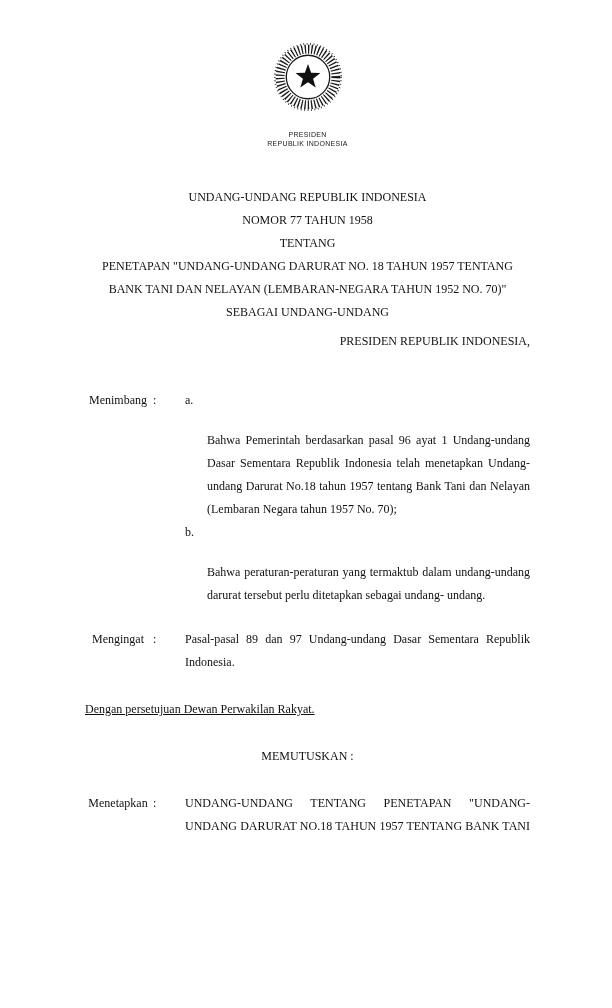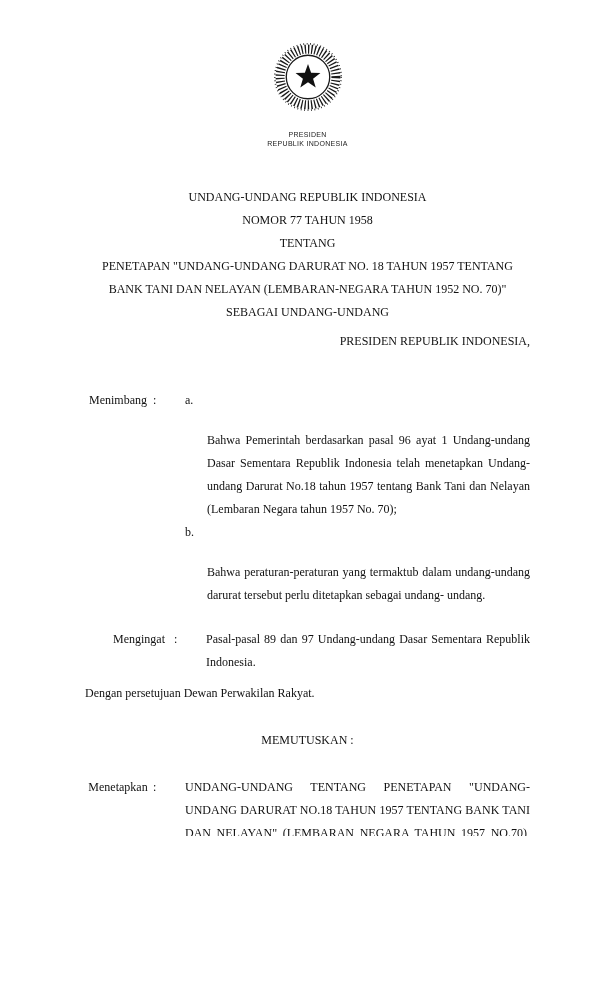--- a/index.html
+++ b/index.html
@@ -52,33 +52,34 @@
   .clause {
     display: grid;
     grid-template-columns: 66px 34px 1fr;
     font-size: 12px;
     line-height: 23px;
   }
   .clause .label { text-align: center; font-family: Liberation Serif, serif; }
   .clause .colon { text-align: left; padding-left: 2px; }
   .clause .body  { text-align: justify; }
   .clause.menimbang   { margin-top: 36px; }
-  .clause.mengingat   { margin-top: 21px; margin-left: 21px; }
+  .clause.mengingat   { margin-top: 21px; }
   .clause.menetapkan  { margin-top: 24px; }
   .sub-item {
     display: grid;
     grid-template-columns: 22px 1fr;
   }
   .sub-item .marker { text-align: left; }
   .sub-item .text   { text-align: justify; margin-top: 40px; }
   .agreement {
-    margin-top: 8px;
+    margin-top: 24px;
     font-size: 12px;
     line-height: 23px;
     text-align: left;
+    text-decoration: underline;
   }
   .decision-heading {
     margin-top: 24px;
     text-align: center;
     font-size: 12px;
     line-height: 23px;
   }
   
   .continuation {
     position: absolute;

